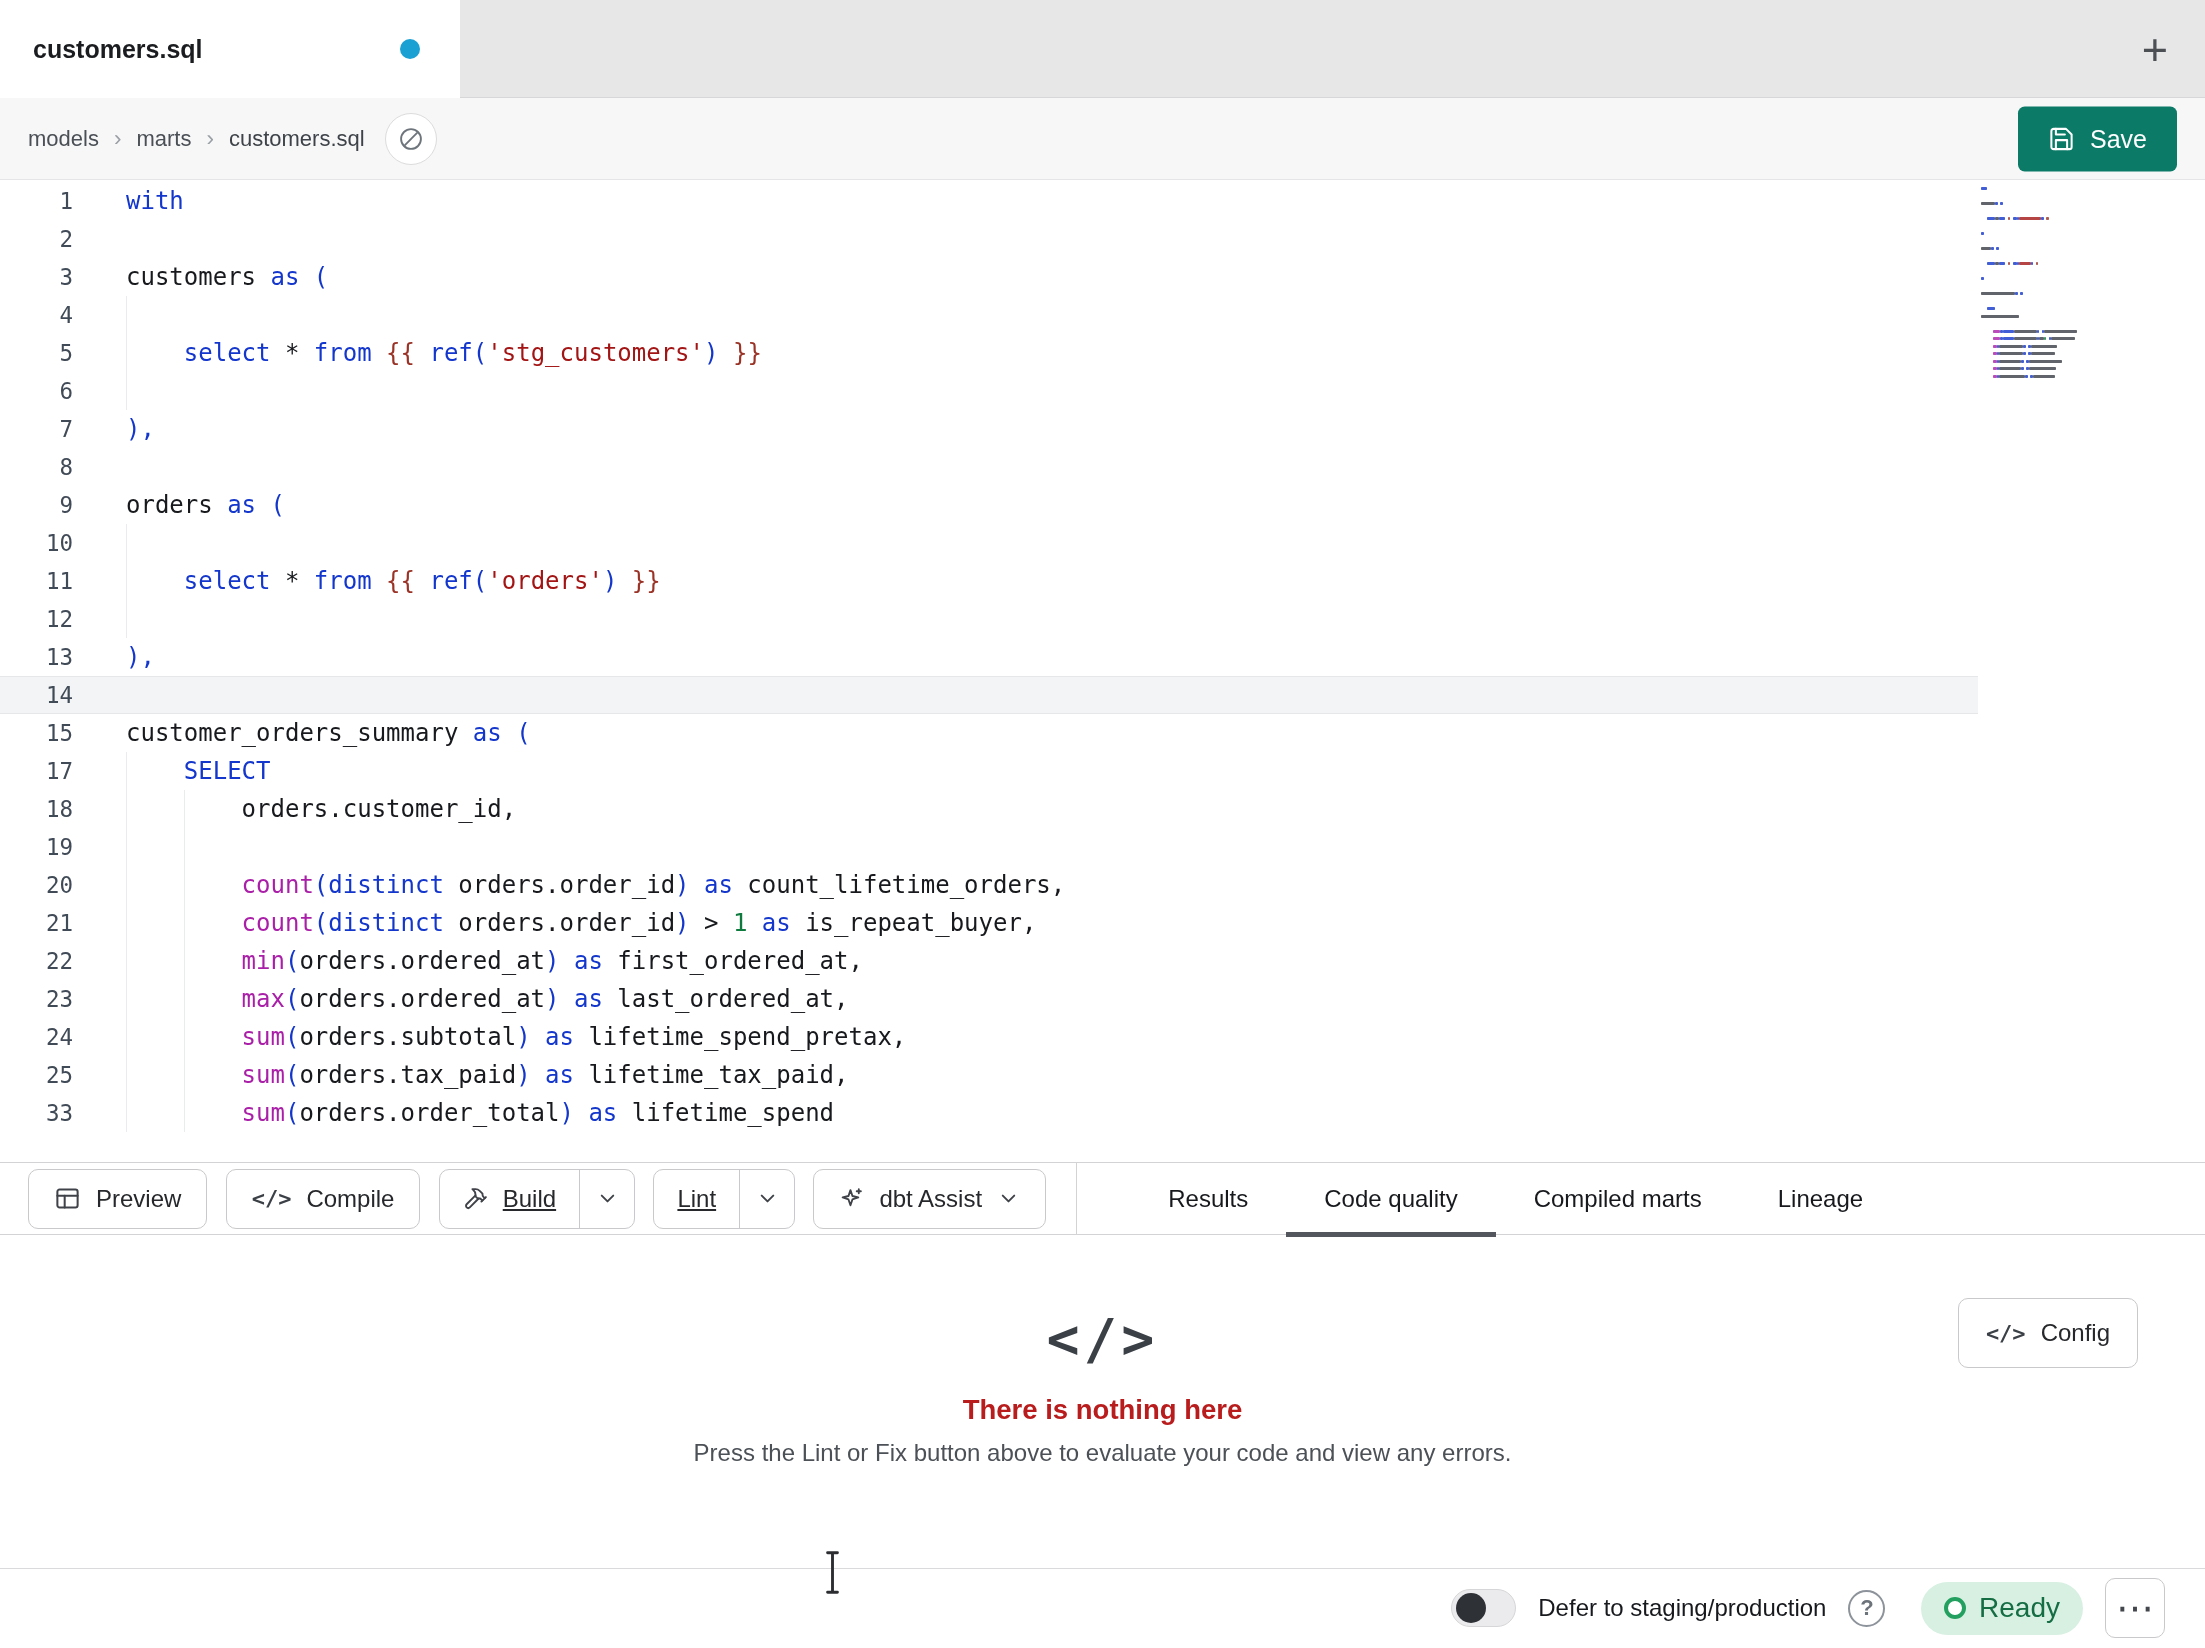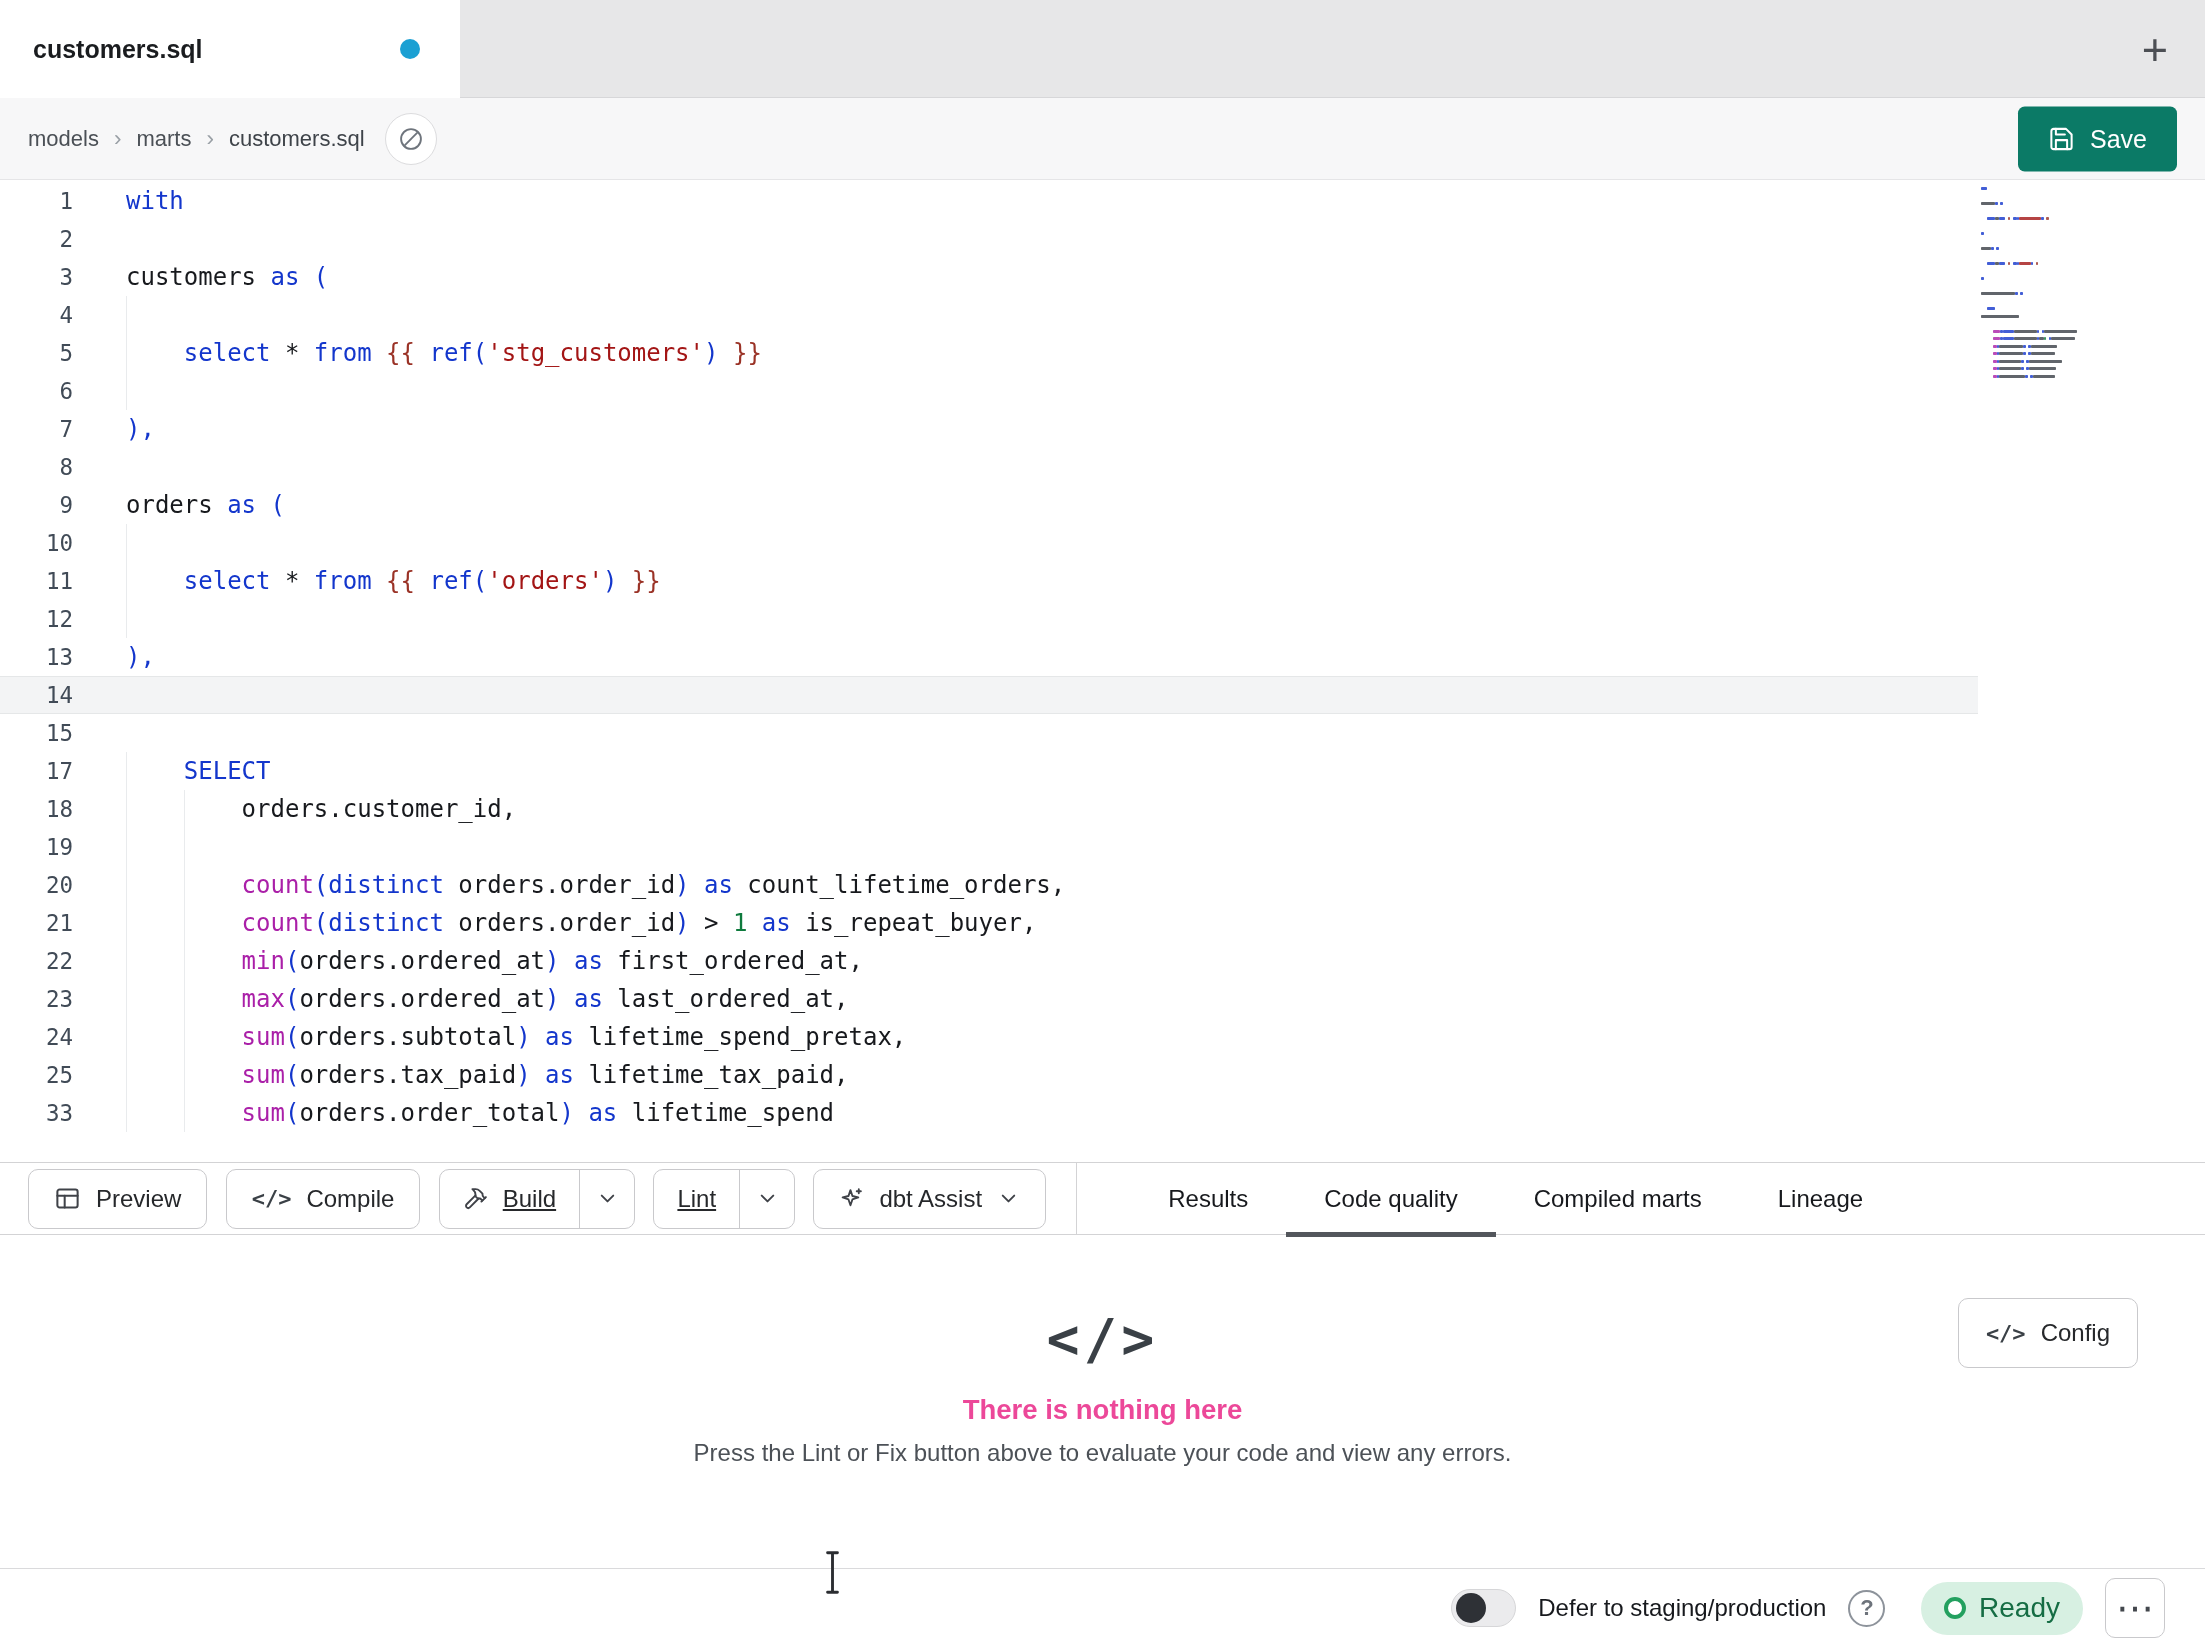--- a/index.html
+++ b/index.html
@@ -74,21 +74,21 @@
            font-size: 24px; color: #17191d; cursor: pointer; }
   .tbtab.active { font-weight: 500; }
   .indicator { position: absolute; left: 0; right: 0; bottom: -2.5px; height: 5px;
                background: var(--col-tab-indicator, #53565c); z-index: 2; }
 
   
   .panel { height: 333px; background: #ffffff; position: relative; display: flex; flex-direction: column;
            align-items: center; padding-top: 77px; }
   .empty-icon { font-family: "DejaVu Sans Mono", monospace; font-size: 55px; font-weight: 700; color: #3a4046;
                 letter-spacing: 4.2px; line-height: 1; }
-  .empty-title { margin-top: 27px; font-size: 27.5px; font-weight: 700; color: #ec4899; }
+  .empty-title { margin-top: 27px; font-size: 27.5px; font-weight: 700; color: #b91c1c; }
   .empty-sub { margin-top: 13.3px; font-size: 24px; color: #4c5157; }
   .configbtn { position: absolute; top: 63px; right: 67px; height: 70px; padding: 0 27px; border: 1.7px solid #c9c9cc;
                border-radius: 10px; background: #fff; display: flex; align-items: center; gap: 15px; font-size: 24px;
                color: #26282b; cursor: pointer; font-family: inherit; }
 
   
   .statusbar { height: 79px; border-top: 0.8px solid #dadadc; background: #fff; display: flex; align-items: center;
                justify-content: flex-end; padding: 0 40px; gap: 22px; }
   .toggle { width: 65px; height: 38px; border-radius: 19px; background: #ebebed; border: 0.8px solid #d6d6d8;
             position: relative; cursor: pointer; flex: none; }
@@ -197,20 +197,21 @@
         <div class="codeline">
           <div class="gutter">13</div>
           <div class="codetext"><span class="tok-pun">),</span></div>
         </div>
         <div class="codeline active">
           <div class="gutter">14</div>
           <div class="codetext"></div>
         </div>
         <div class="codeline">
           <div class="gutter">15</div>
+          <div class="codetext"><span class="tok-id">customer_orders_summary </span><span class="tok-kw">as</span><span class="tok-id"> </span><span class="tok-pun">(</span></div>
         </div>
         <div class="codeline">
           <div class="gutter">17</div>
           <div class="codetext"><span class="guide" style="left: 53px;"></span><span class="tok-id">    </span><span class="tok-kw">SELECT</span></div>
         </div>
         <div class="codeline">
           <div class="gutter">18</div>
           <div class="codetext"><span class="guide" style="left: 53px;"></span><span class="guide" style="left: 111px;"></span><span class="tok-id">        orders.customer_id,</span></div>
         </div>
         <div class="codeline">

